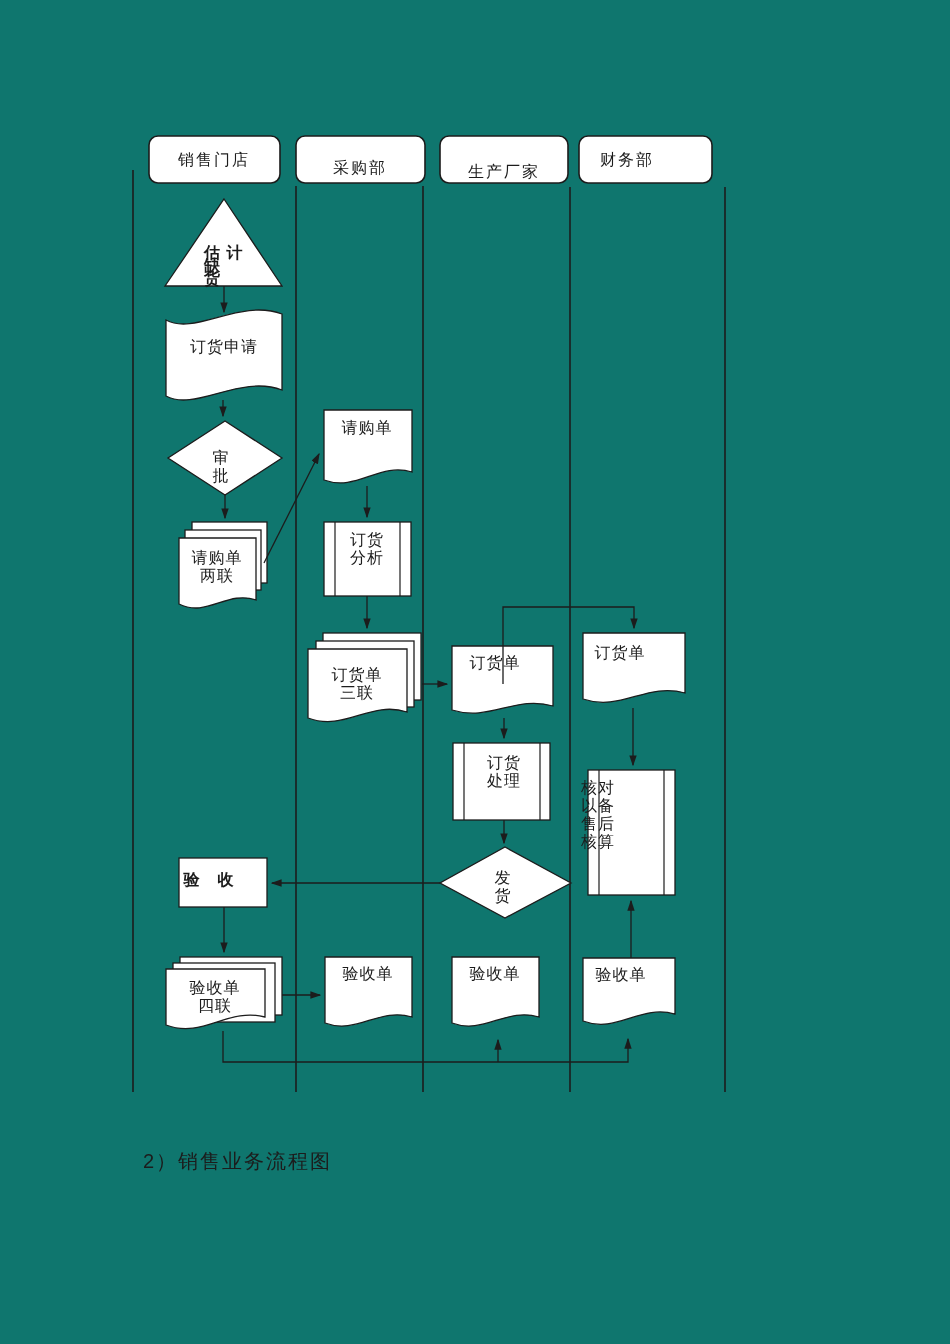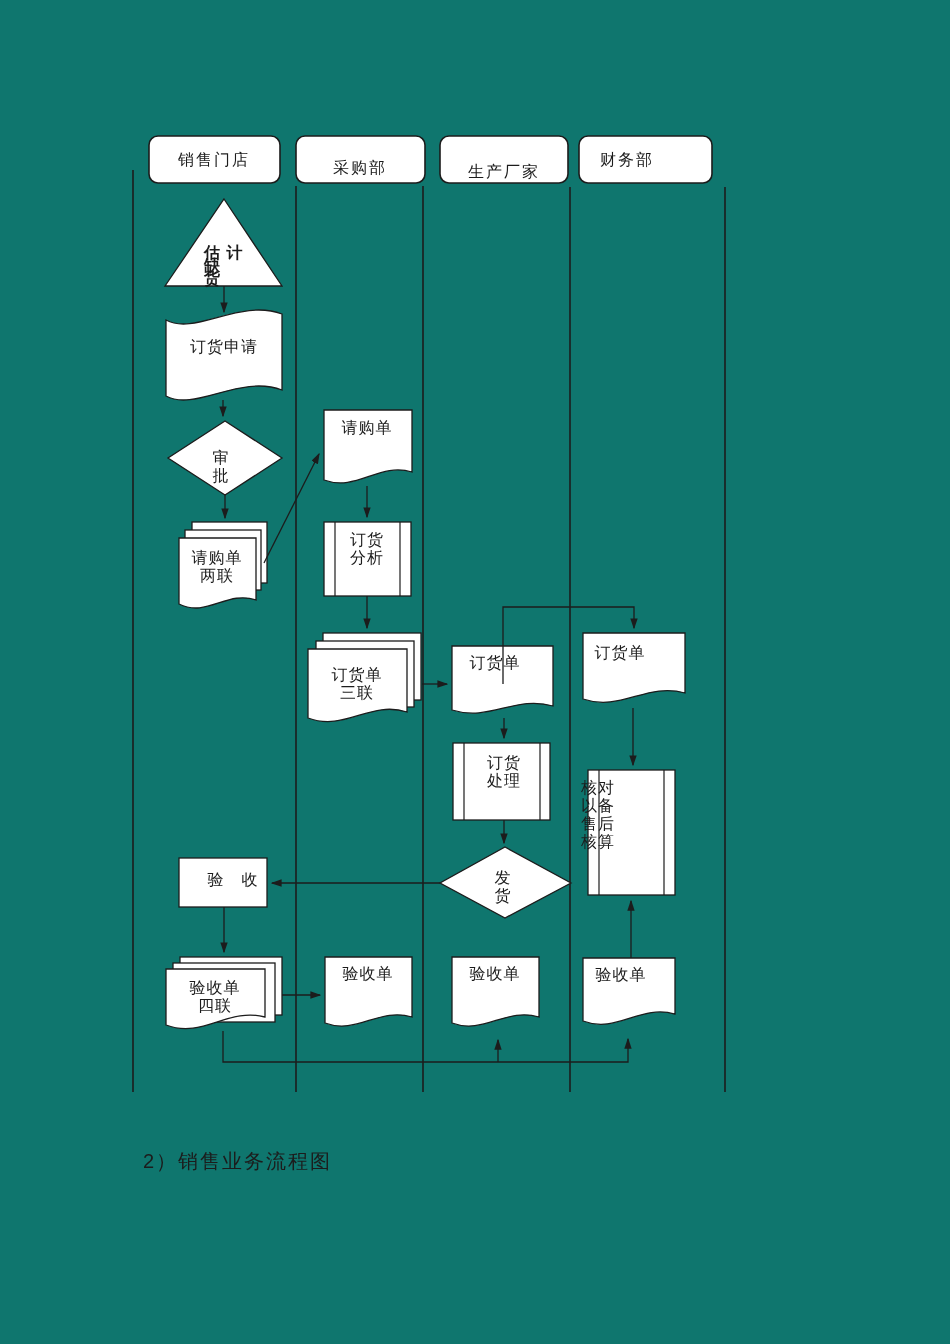--- a/index.html
+++ b/index.html
@@ -138,21 +138,21 @@
   <div class="lbl" style="left:495px;top:663px;">订货单</div>
   <div class="lbl" style="left:504px;top:772px;">订货
 处理</div>
   <div class="lbl" style="left:503px;top:887px;">发
 货</div>
   <div class="lbl" style="left:620px;top:653px;">订货单</div>
   <div class="lbl" style="left:598px;top:815px;">核对
 以备
 售后
 核算</div>
-  <div class="lbl" style="left:233px;top:880px;">验　收</div>
+  <div class="lbl" style="left:209px;top:880px;font-weight:bold;">验　收</div>
   <div class="lbl" style="left:215px;top:997px;">验收单
 四联</div>
   <div class="lbl" style="left:368px;top:974px;">验收单</div>
   <div class="lbl" style="left:495px;top:974px;">验收单</div>
   <div class="lbl" style="left:621px;top:975px;">验收单</div>
 
   <div class="caption">2）销售业务流程图</div>
 </div>
 
 </body></html>

